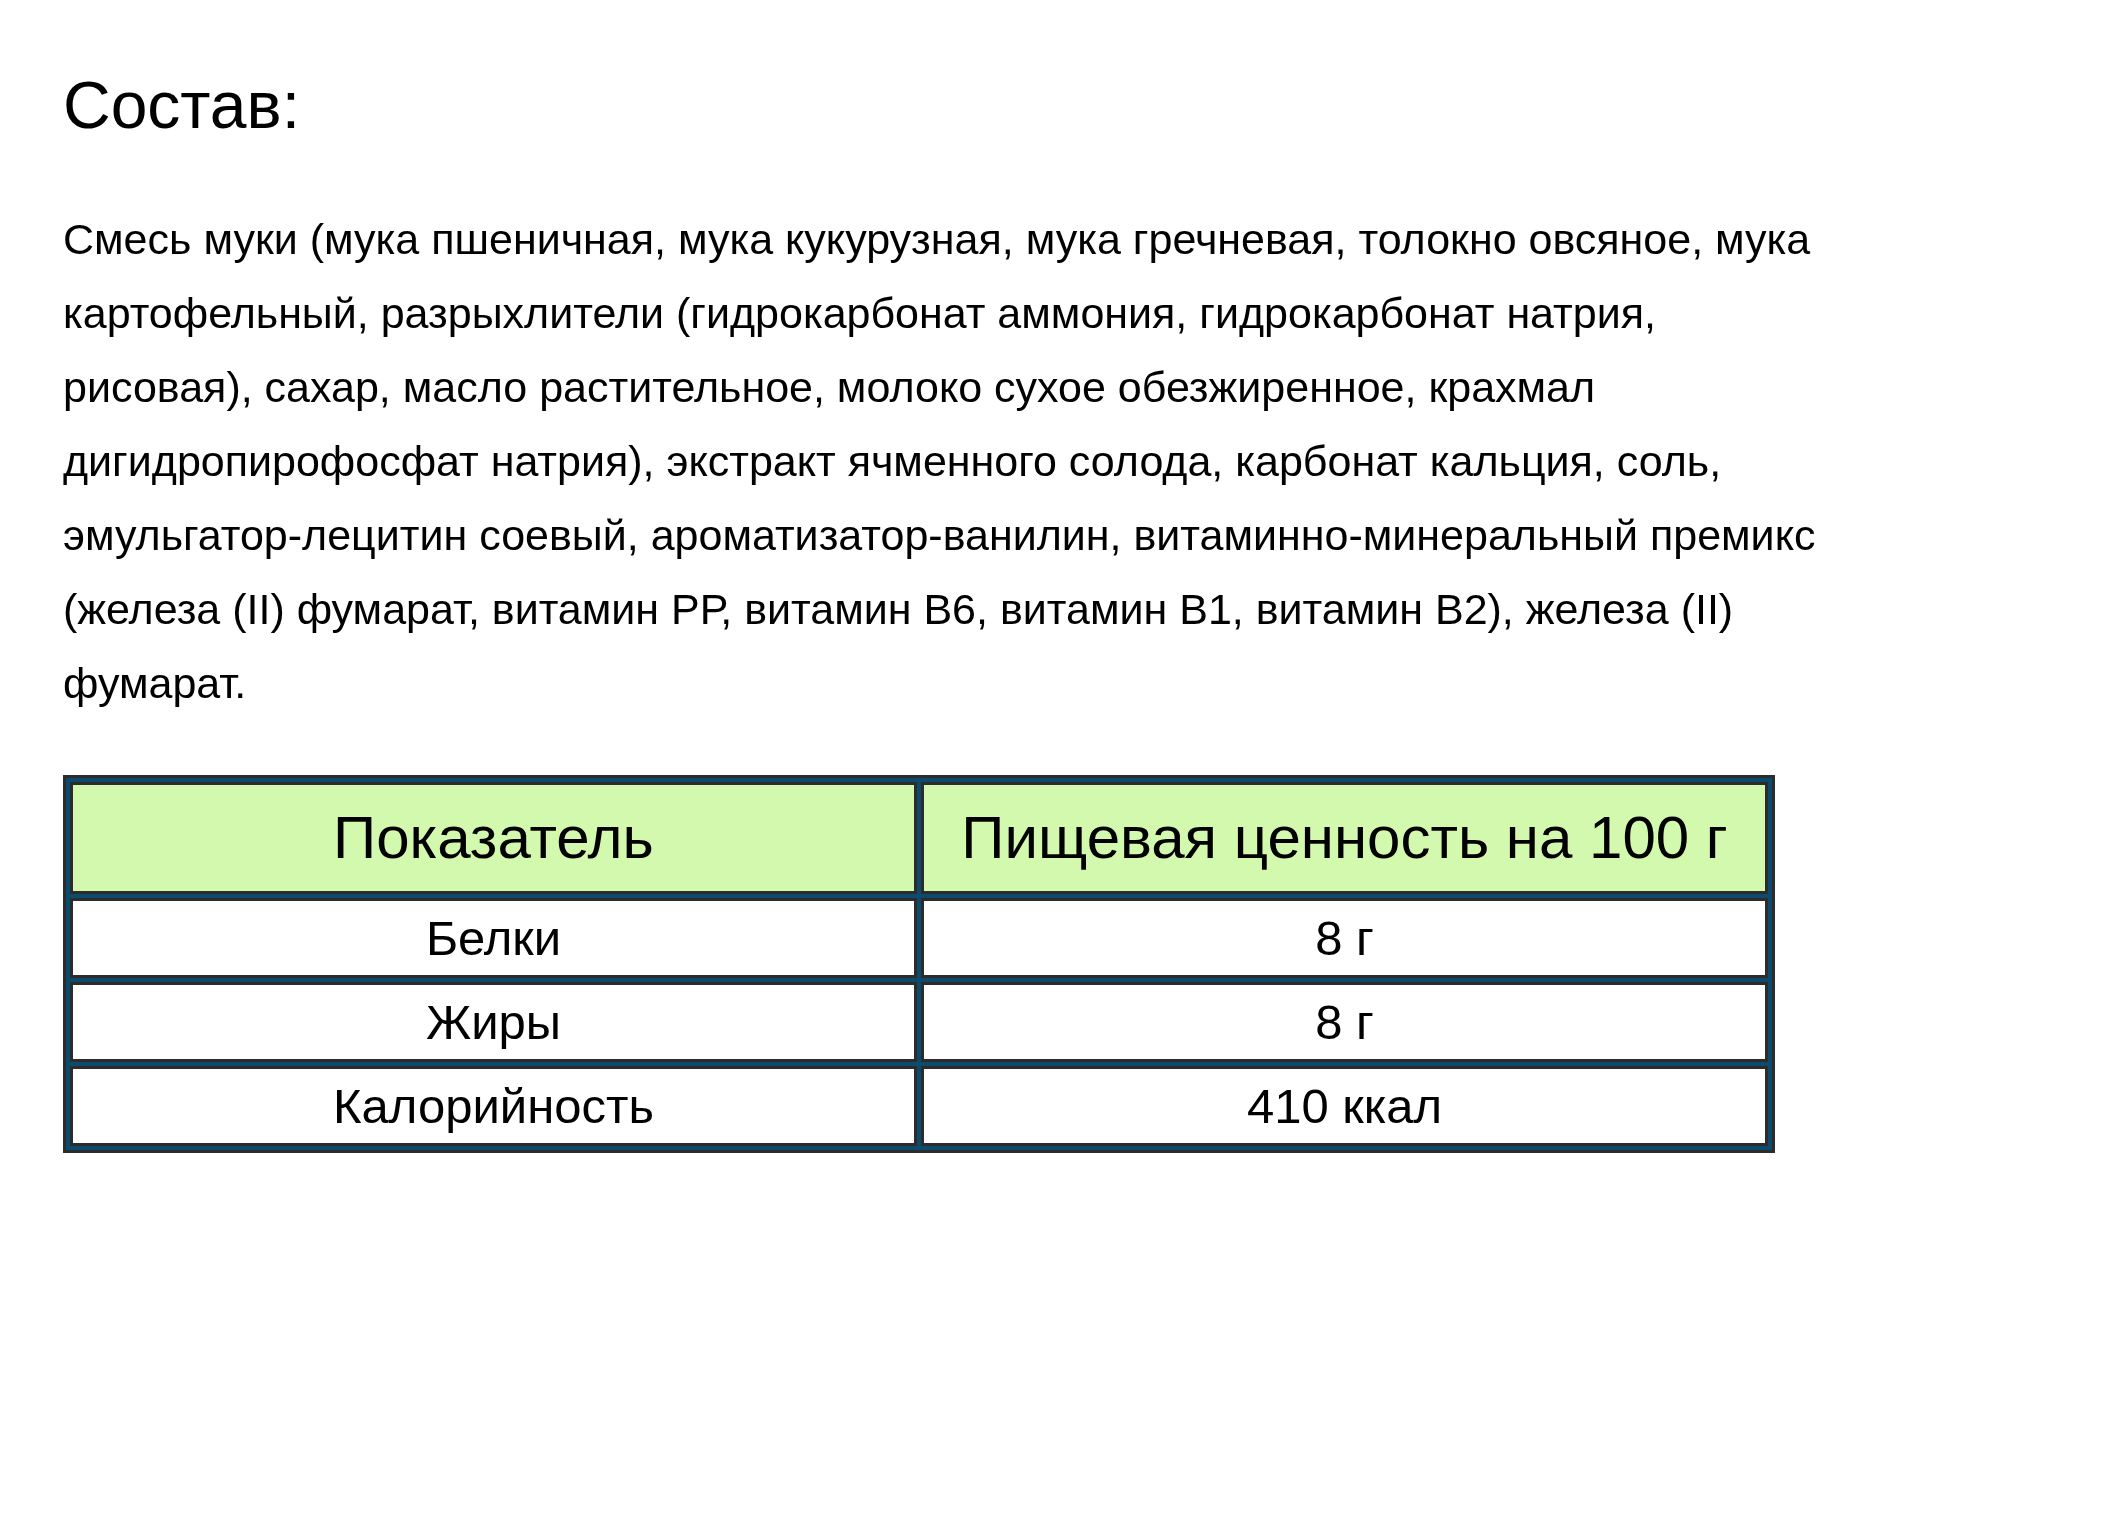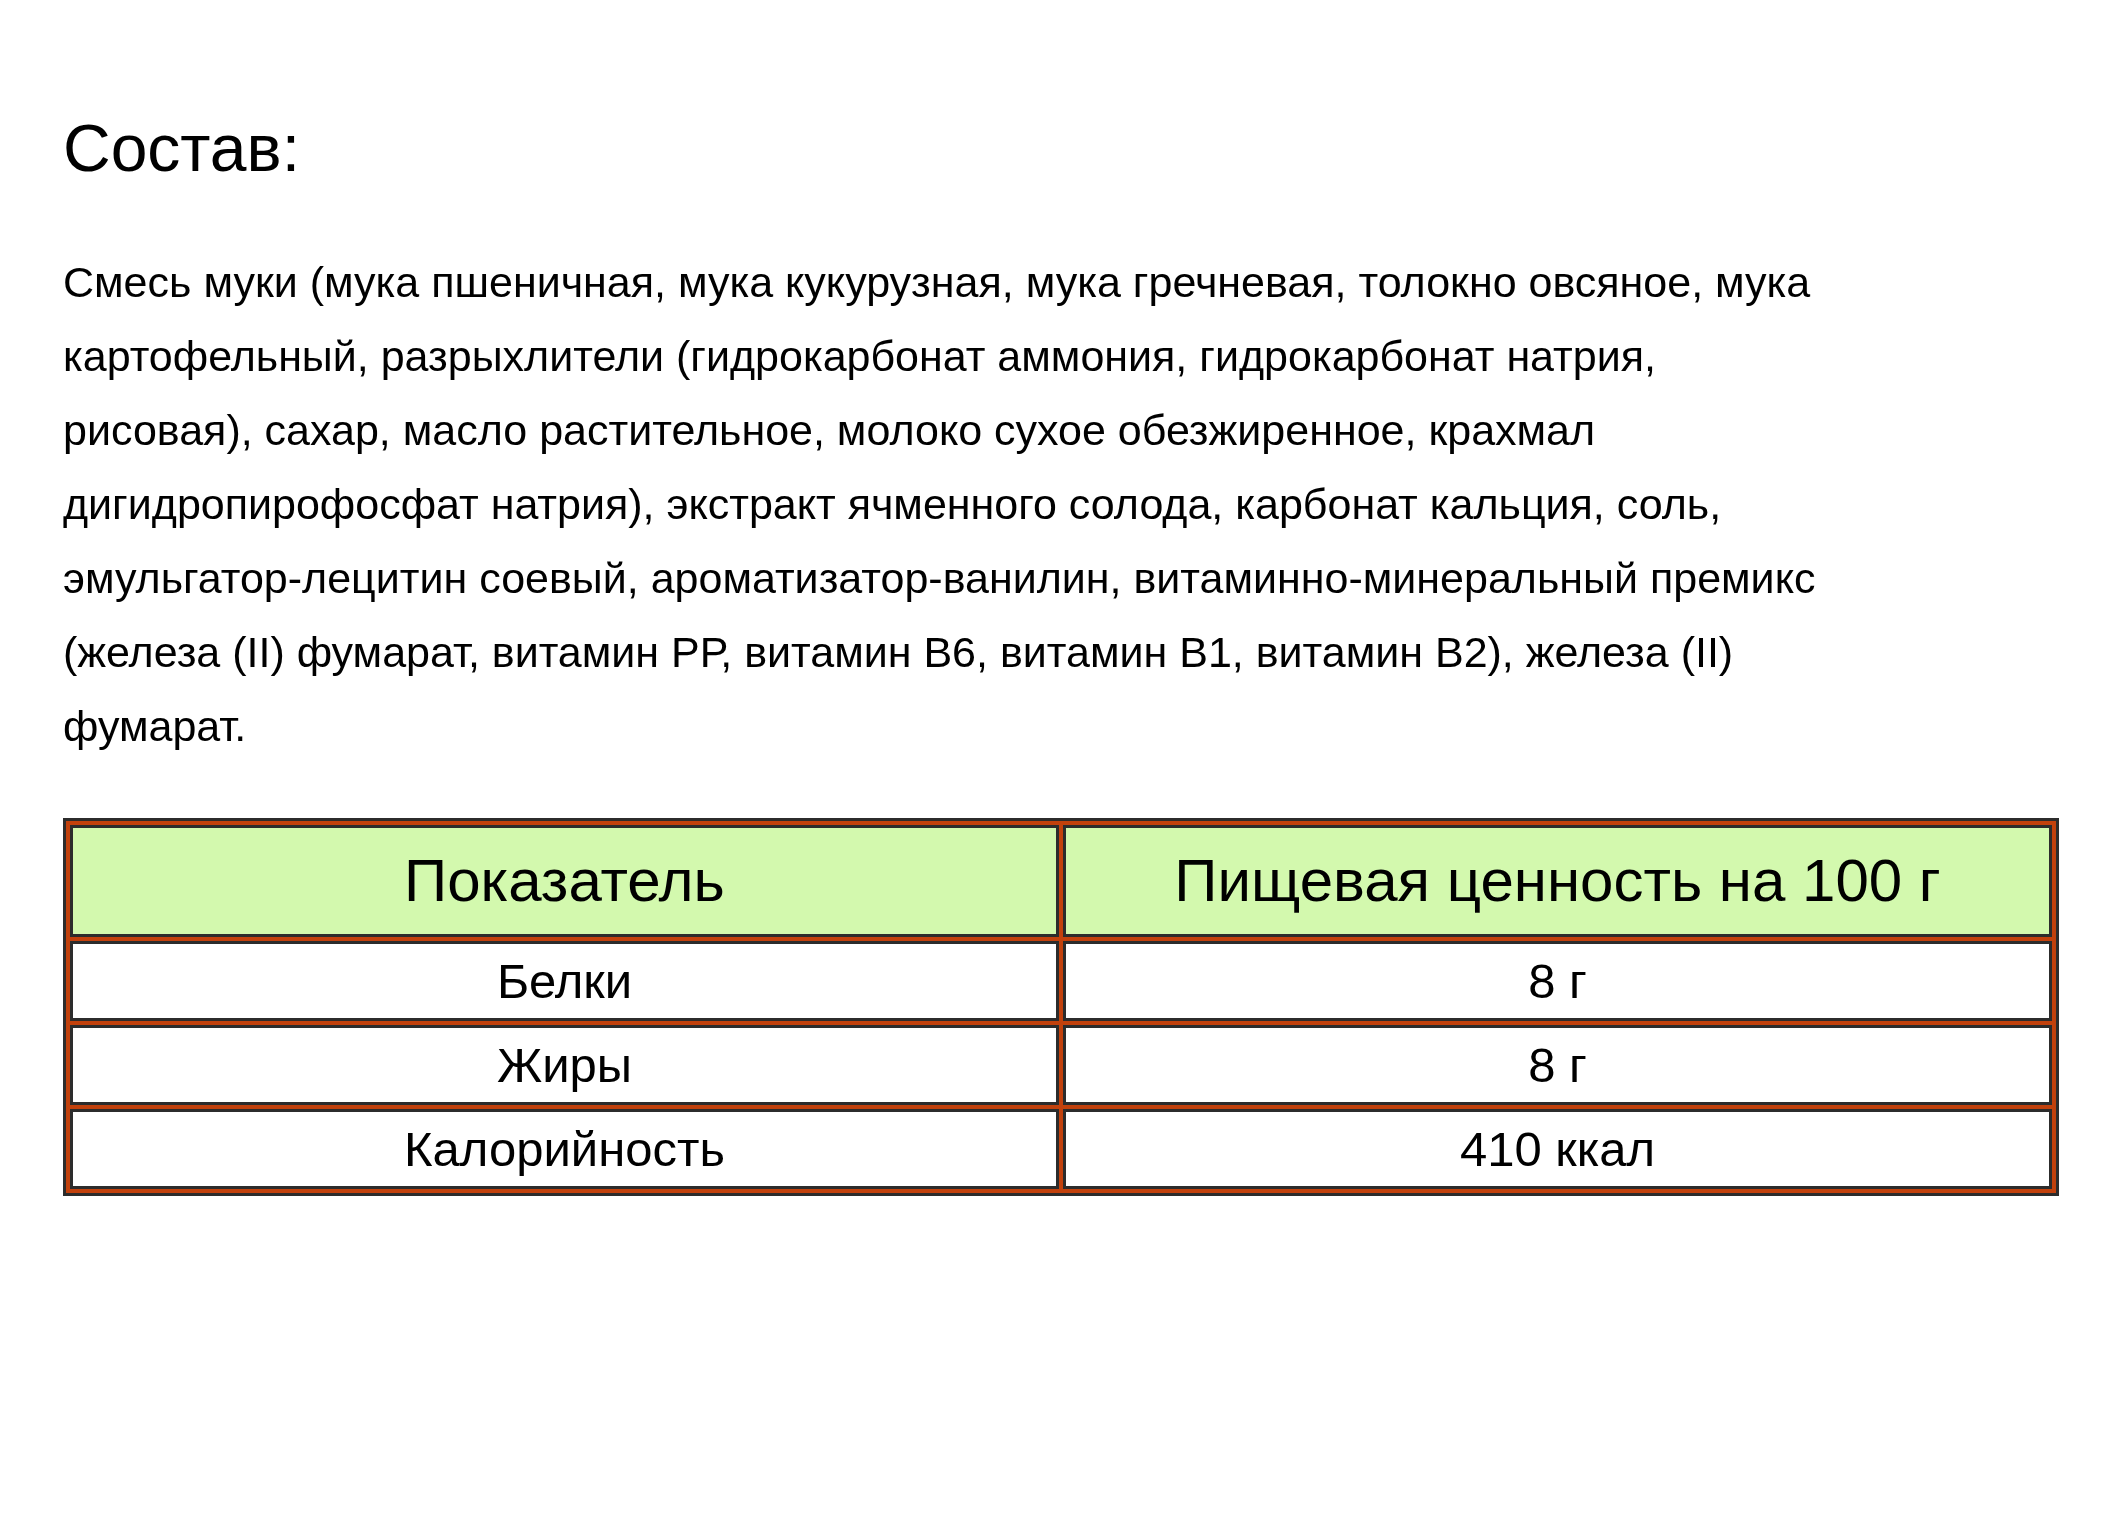--- a/index.html
+++ b/index.html
@@ -10,43 +10,43 @@
     color: #000000;
   }
   .page {
     position: relative;
     width: 2119px;
     height: 1530px;
     background: #ffffff;
     overflow: hidden;
   }
   .content {
-    padding: 111px 53px 0 63px;
+    padding: 68px 53px 0 63px;
   }
   .title {
     margin: 0 0 58px 0;
     font-size: 66px;
     font-weight: 400;
     line-height: 1.15;
   }
   .ingredients {
     margin: 0 0 55px 0;
   }
   .ingredients .line {
     font-size: 43px;
     line-height: 74px;
     white-space: nowrap;
   }
   table.nutrition {
-    width: 1996px;
+    width: 1712px;
     table-layout: fixed;
     border-collapse: separate;
     border-spacing: 4px;
     border: 3px solid #2c2c2c;
-    background: #c2410c;
+    background: #0c4a6e;
   }
   table.nutrition th,
   table.nutrition td {
     border: 3px solid #2c2c2c;
     text-align: center;
     vertical-align: middle;
     font-weight: 400;
     padding: 0 10px;
     overflow: hidden;
   }

